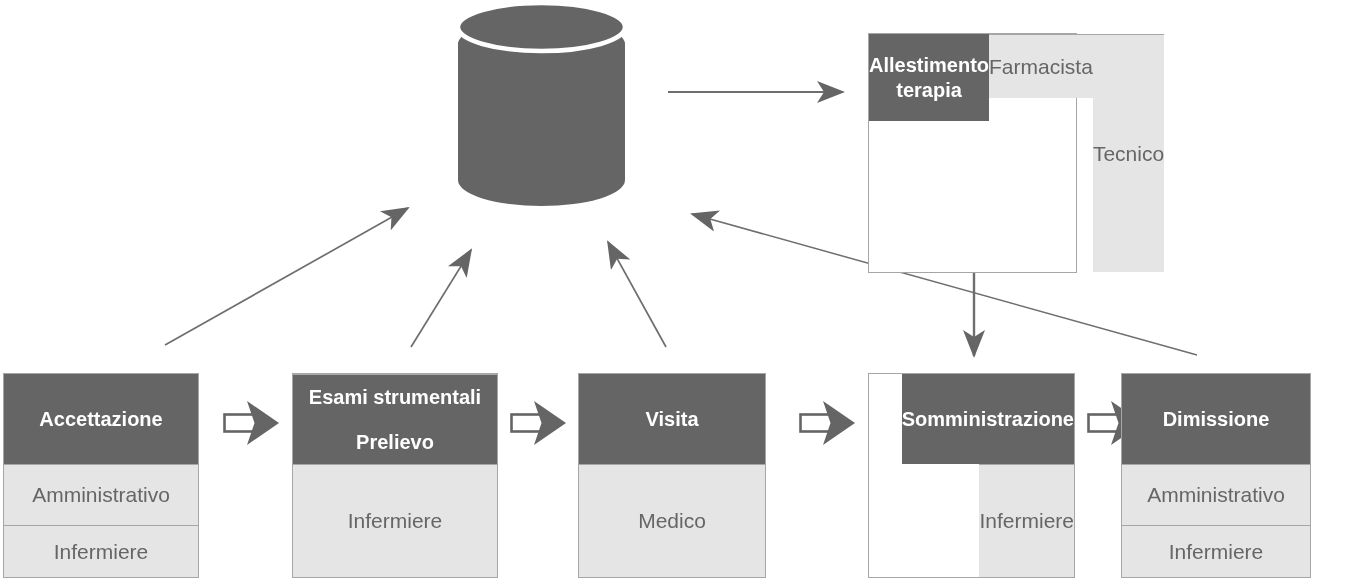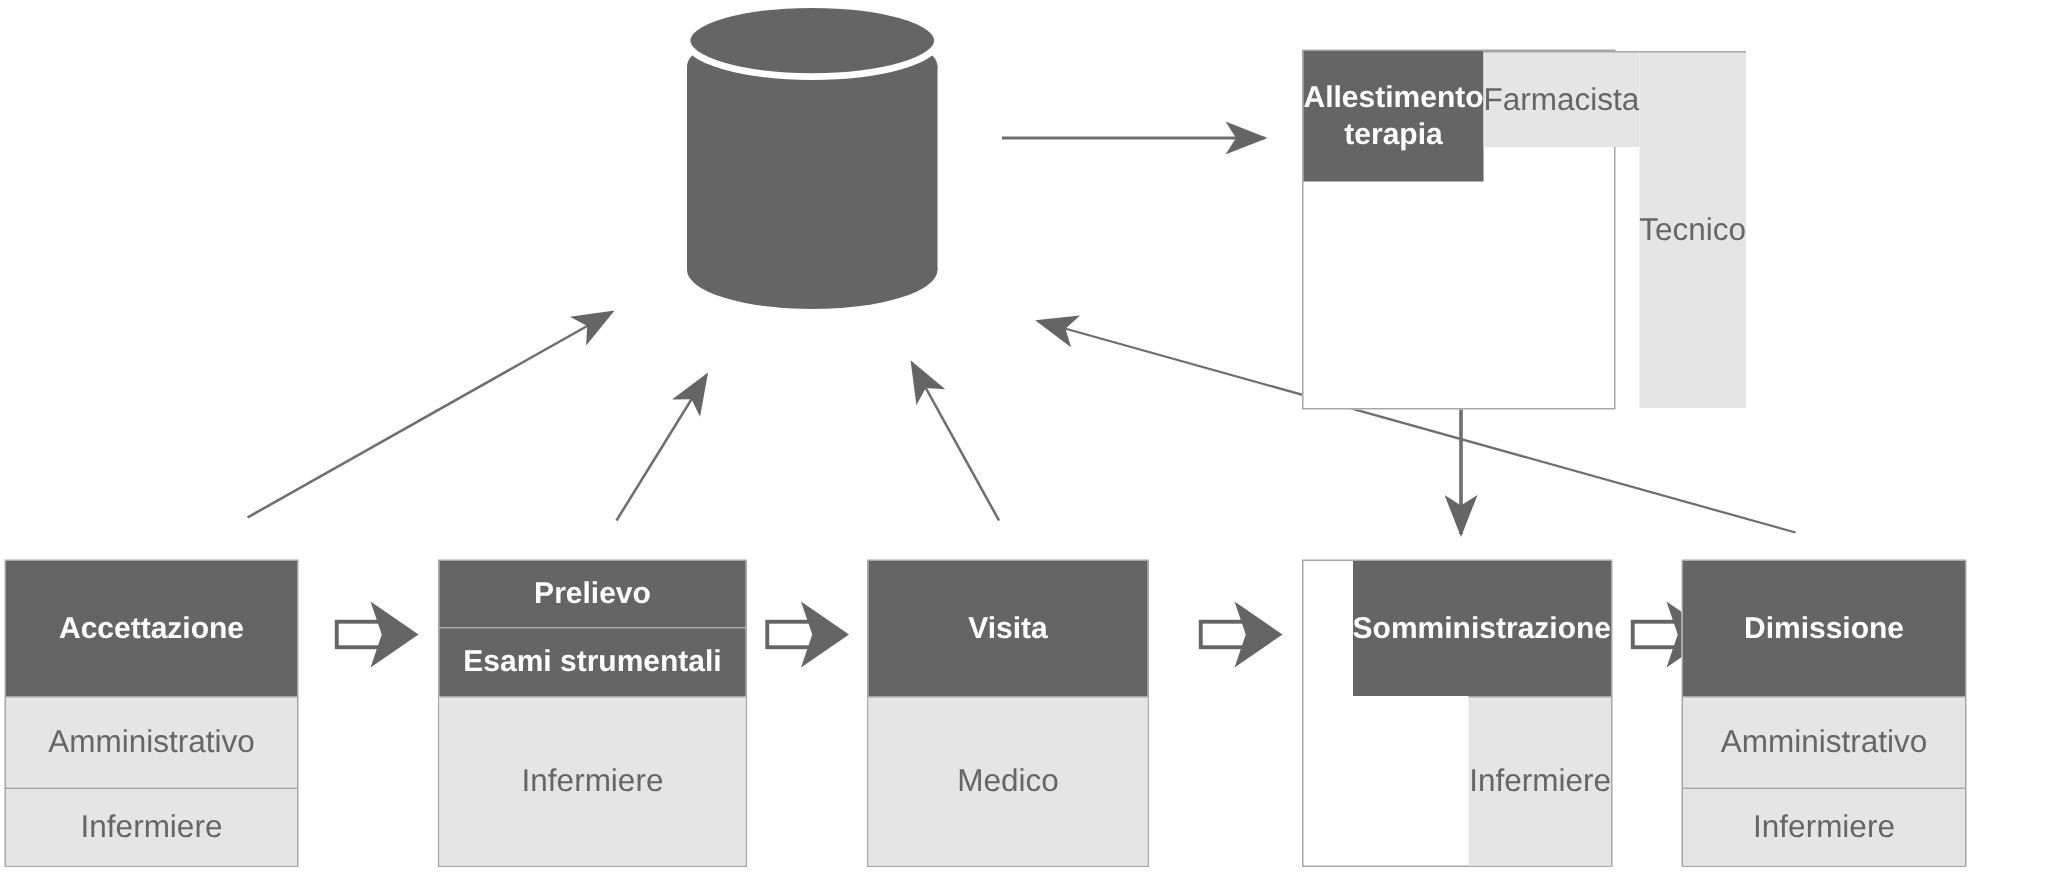--- a/index.html
+++ b/index.html
@@ -92,25 +92,25 @@
     <div class="box-row r60">
       <span>Amministrativo</span>
     </div>
     <div class="box-row grow">
       <span>Infermiere</span>
     </div>
   </div>
 
   <div class="step-box" style="left:292px;width:206px;">
     <div class="box-header" style="padding:0;">
+      <div class="header-sub second">
+        <span>Esami strumentali</span>
+      </div>
       <div class="header-sub first">
         <span>Prelievo</span>
-      </div>
-      <div class="header-sub second">
-        <span>Esami strumentali</span>
       </div>
     </div>
     <div class="box-row grow">
       <span>Infermiere</span>
     </div>
   </div>
 
   <div class="step-box" style="left:578px;width:188px;">
     <div class="box-header">
       <span>Visita</span>

